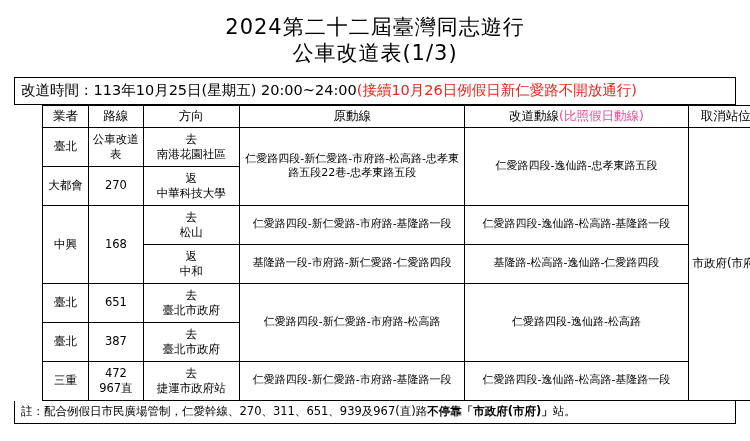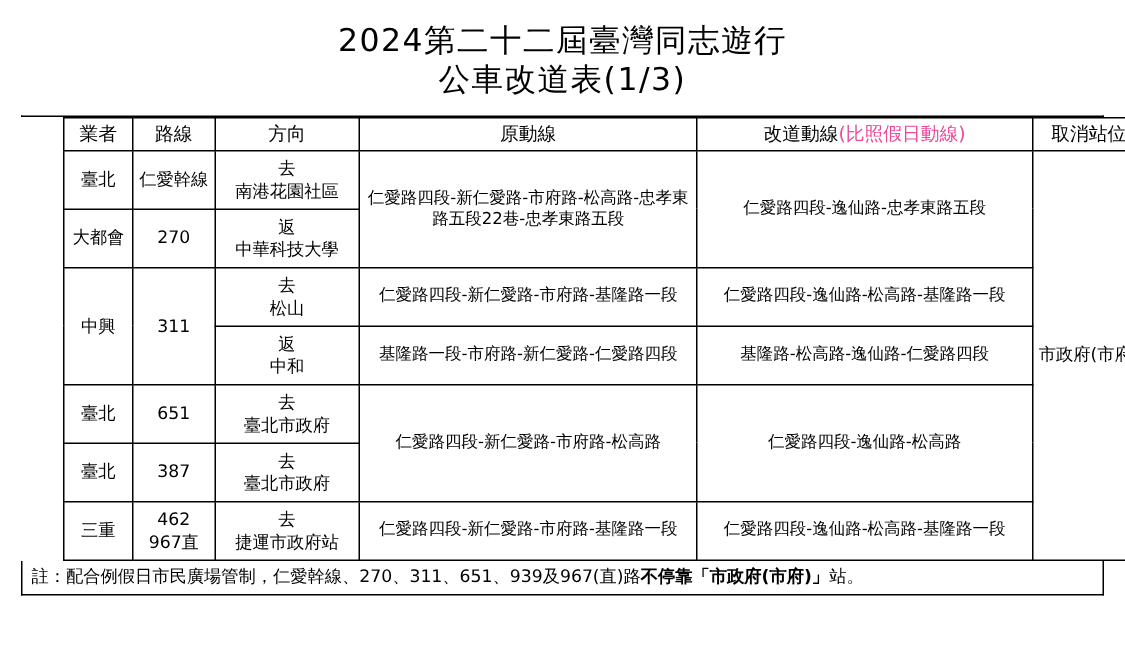--- a/index.html
+++ b/index.html
@@ -93,20 +93,23 @@
 <body>
 
 <div class="page">
 
   <div class="title-block">
     <div class="title1">2024第二十二屆臺灣同志遊行</div>
     <div class="title2">公車改道表(1/3)</div>
   </div>
 
   <div class="info-box">
+    <div class="info-row">
+      <span>改道時間：113年10月25日(星期五) 20:00~24:00</span><span class="paren-red">(接續10月26日例假日新仁愛路不開放通行)</span>
+    </div>
   </div>
 
   <table class="main">
     <colgroup>
       <col class="col-op">
         <col class="col-route">
         <col class="col-dir">
       <col class="col-orig">
         <col class="col-new">
         <col class="col-cancel">
@@ -117,36 +120,36 @@
         <th>路線</th>
         <th>方向</th>
         <th>原動線</th>
         <th><span>改道動線</span><span class="red">(比照假日動線)</span></th>
         <th>取消站位</th>
       </tr>
     </thead>
     <tbody>
       <tr>
         <td style="height:34px">臺北</td>
-        <td>仁愛幹線</td>
+        <td>公車改道表</td>
         <td class="dir" style="white-space:pre-line">去
 南港花園社區</td>
         <td rowspan="2" class="small">仁愛路四段-新仁愛路-市府路-松高路-忠孝東路五段22巷-忠孝東路五段</td>
         <td rowspan="2" class="small">仁愛路四段-逸仙路-忠孝東路五段</td>
         <td rowspan="7">市政府(市府)</td>
       </tr>
       <tr>
         <td style="height:34px">大都會</td>
         <td>270</td>
         <td class="dir" style="white-space:pre-line">返
 中華科技大學</td>
       </tr>
       <tr>
         <td rowspan="2">中興</td>
-        <td rowspan="2">311</td>
+        <td rowspan="2">168</td>
         <td class="dir" style="height: 34px; white-space: pre-line;">去
 松山</td>
         <td class="small">仁愛路四段-新仁愛路-市府路-基隆路一段</td>
         <td class="small">仁愛路四段-逸仙路-松高路-基隆路一段</td>
       </tr>
       <tr>
         <td class="dir" style="height: 34px; white-space: pre-line;">返
 中和</td>
         <td class="small">基隆路一段-市府路-新仁愛路-仁愛路四段</td>
         <td class="small">基隆路-松高路-逸仙路-仁愛路四段</td>
@@ -160,21 +163,21 @@
         <td rowspan="2" class="small">仁愛路四段-逸仙路-松高路</td>
       </tr>
       <tr>
         <td style="height:34px">臺北</td>
         <td>387</td>
         <td class="dir" style="white-space: pre-line;">去
 臺北市政府</td>
       </tr>
       <tr>
         <td style="height:34px">三重</td>
-        <td style="white-space:pre-line">462
+        <td style="white-space:pre-line">472
 967直</td>
         <td class="dir" style="white-space: pre-line;">去
 捷運市政府站</td>
         <td class="small">仁愛路四段-新仁愛路-市府路-基隆路一段</td>
         <td class="small">仁愛路四段-逸仙路-松高路-基隆路一段</td>
       </tr>
     </tbody>
   </table>
 
   <div class="note">

